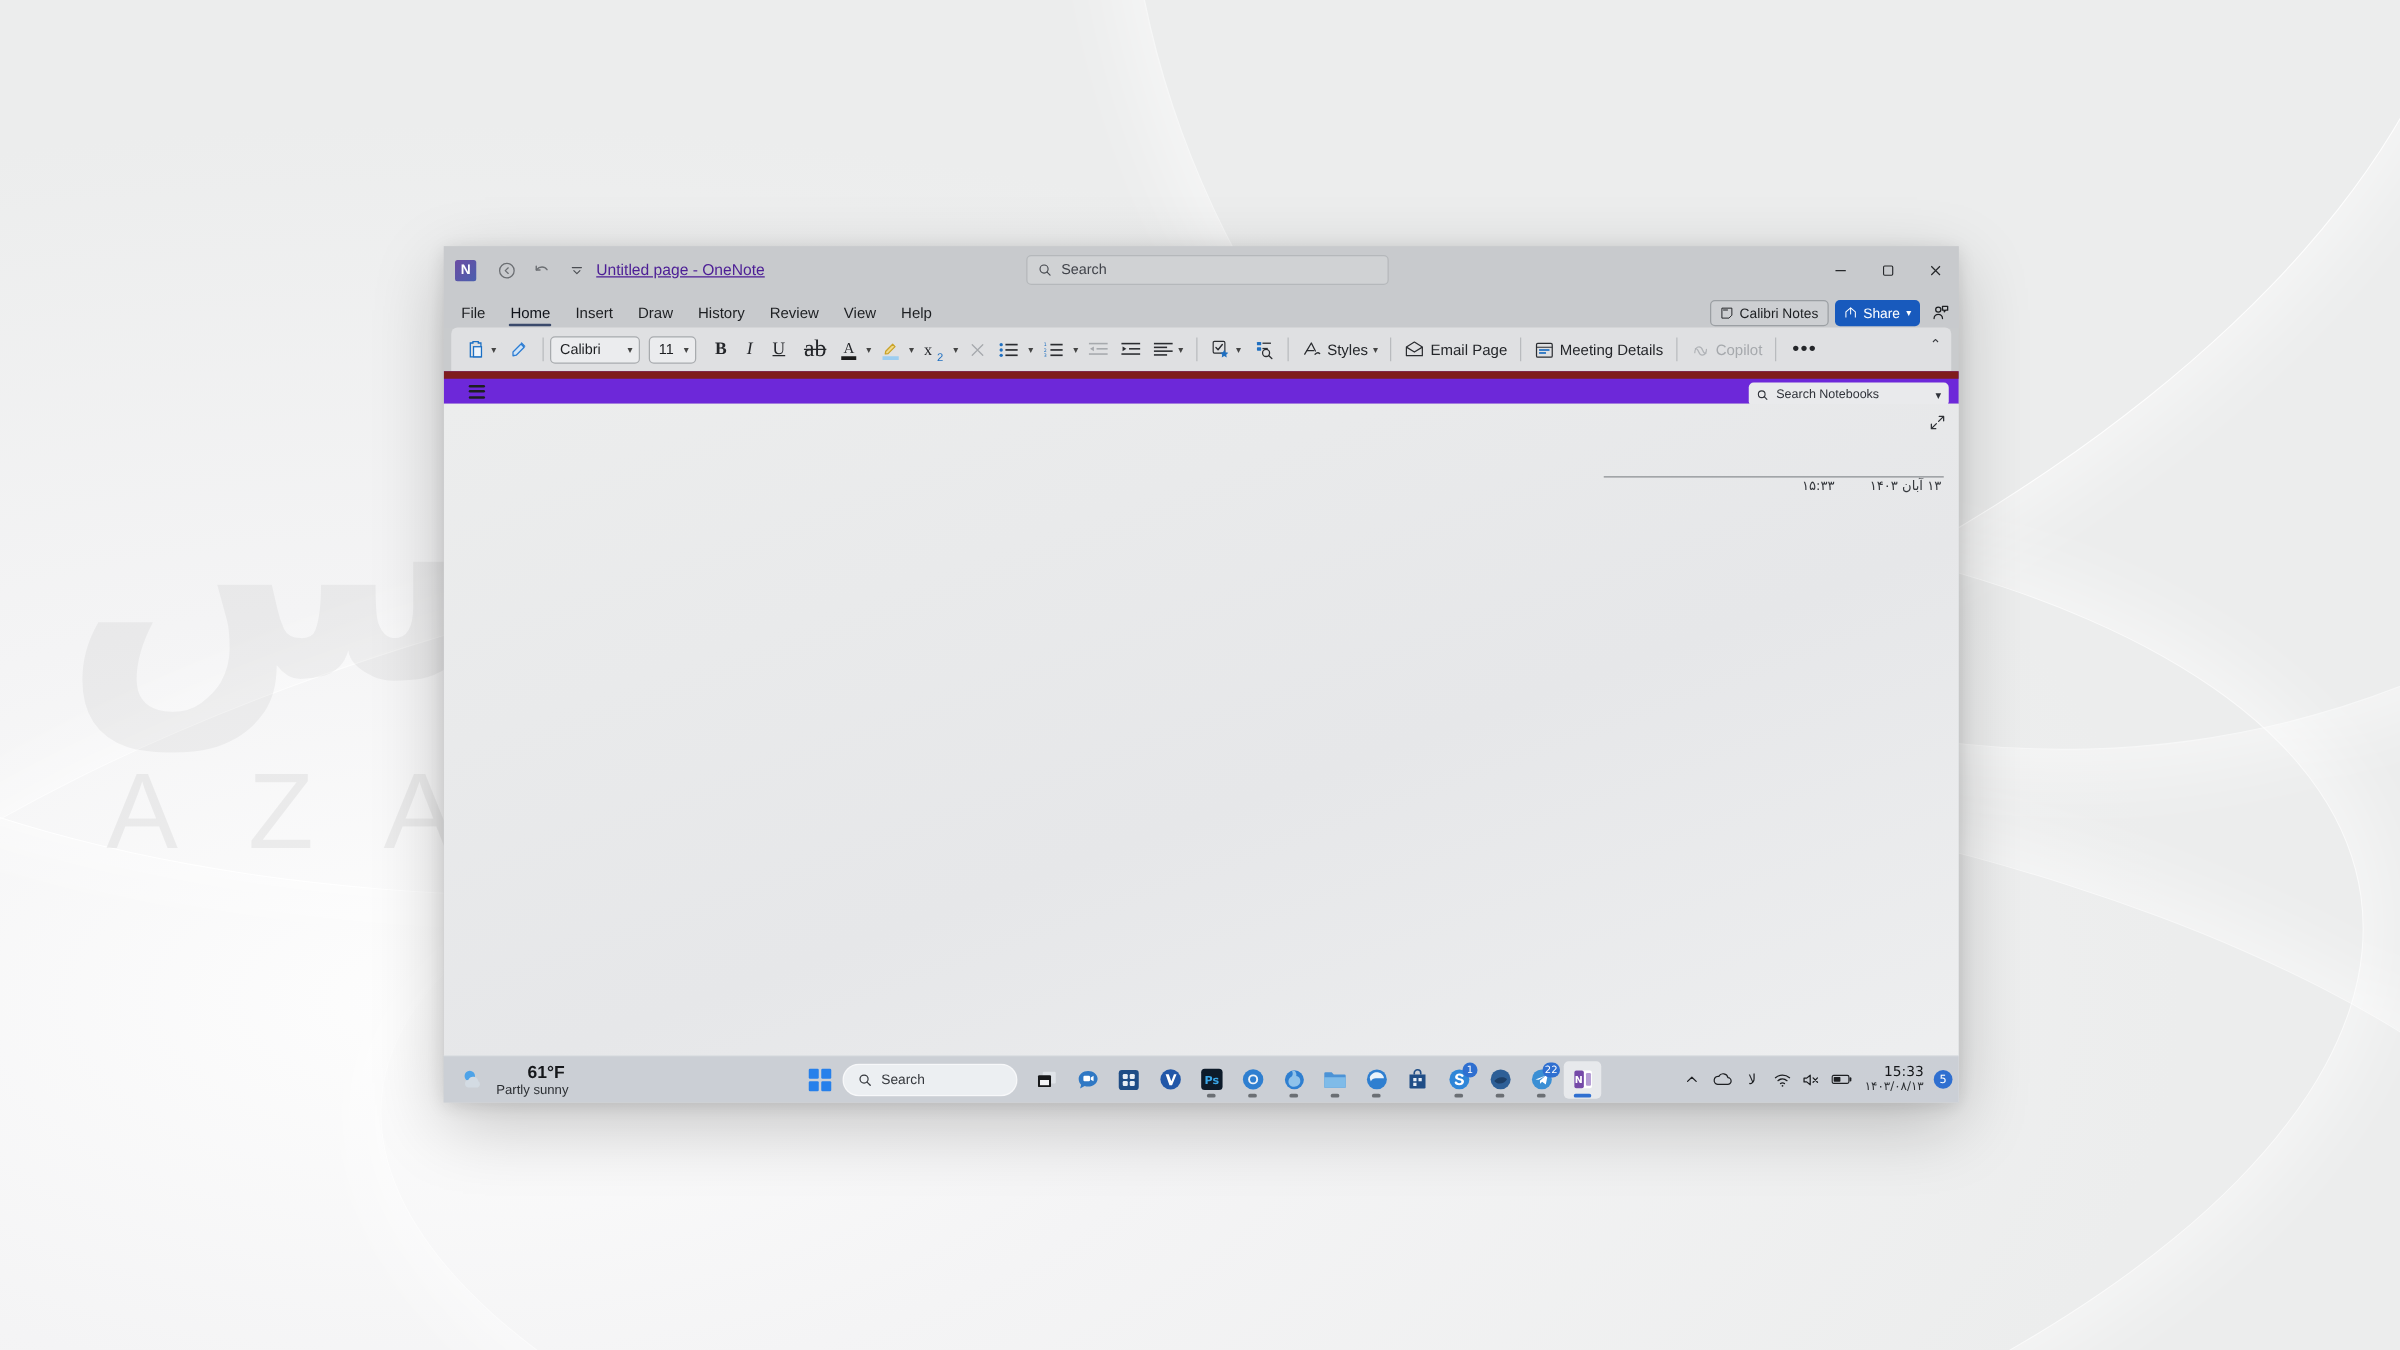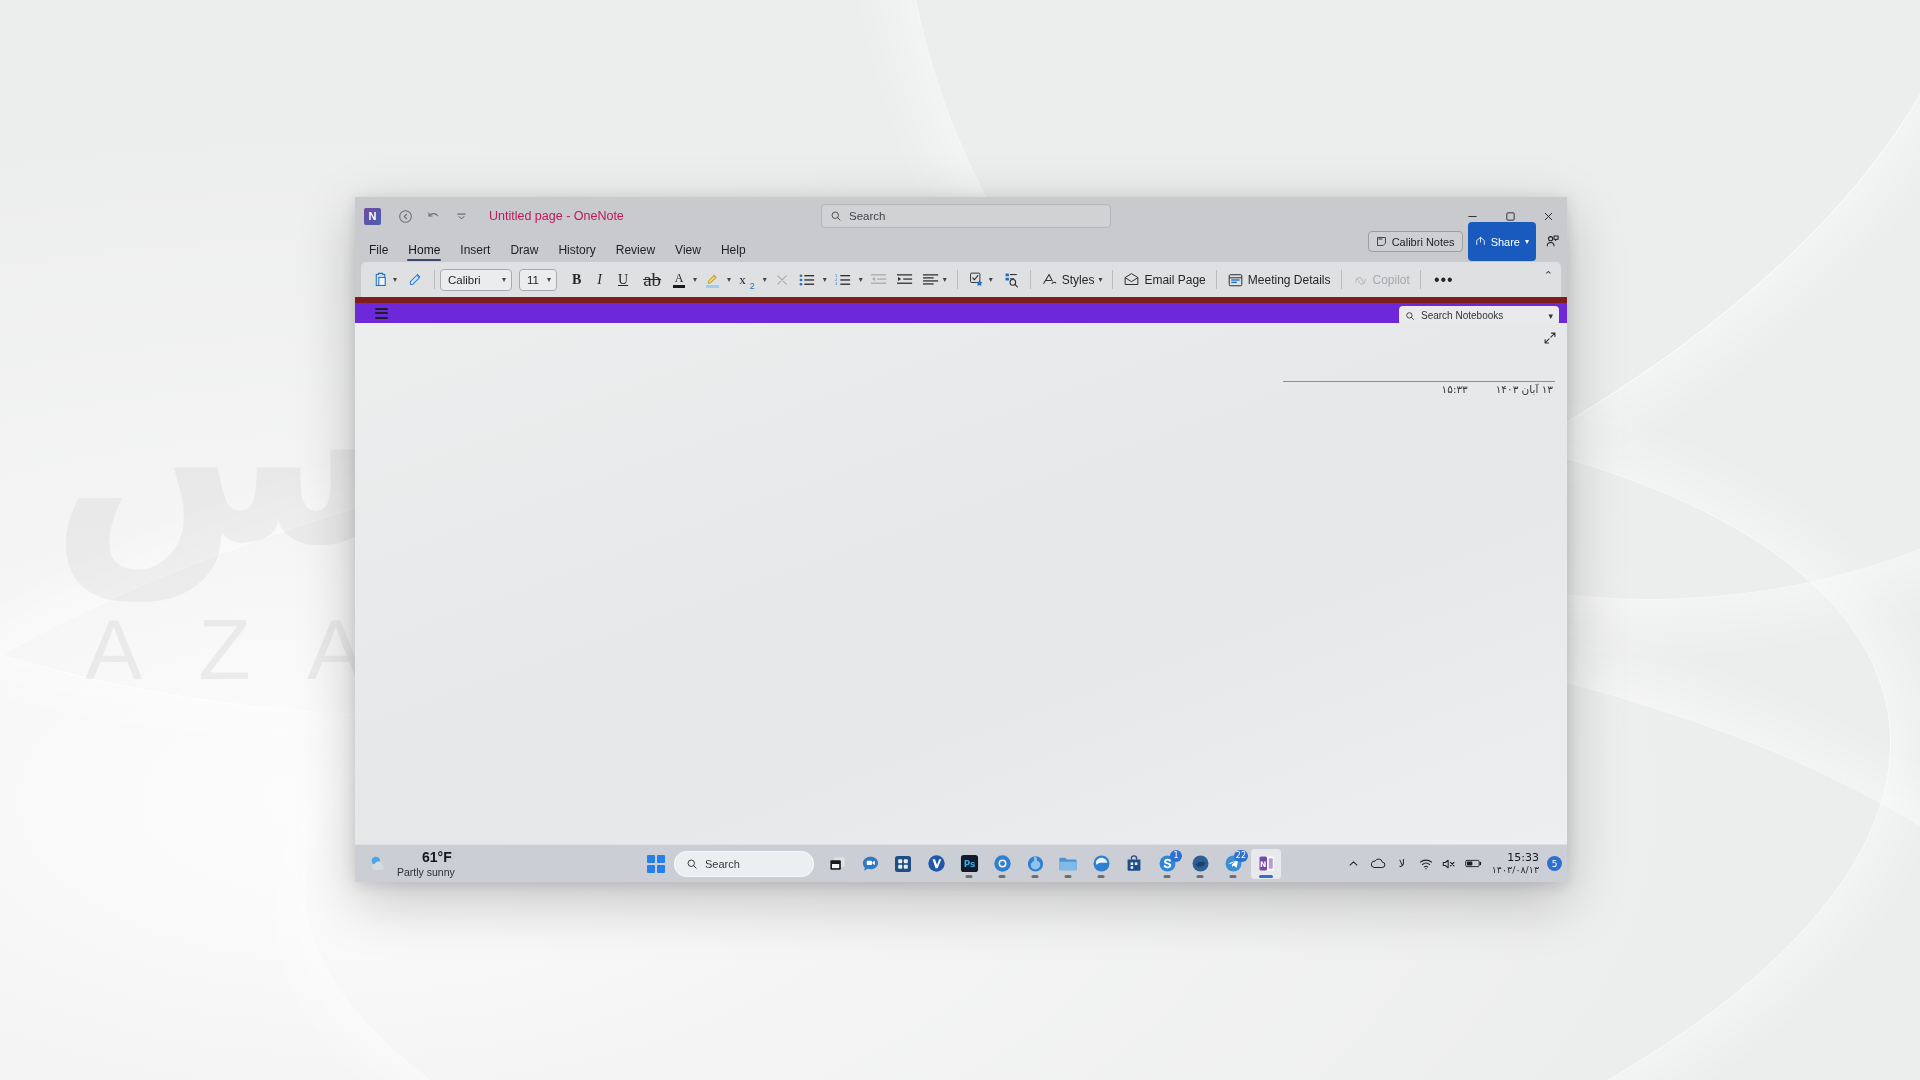--- a/index.html
+++ b/index.html
@@ -103,23 +103,23 @@
   }
   .tb-icon {
     width: 24px; height: 24px;
     display: flex; align-items: center; justify-content: center;
     color: #6c6f73;
     flex: none;
     margin-right: 4px;
   }
   .tb-title {
     font-size: 12.5px;
-    color: #be185d;
-    margin-left: 12px;
+    color: #4c1d95;
     white-space: nowrap;
+    text-decoration: underline;
   }
   .tb-search {
     position: absolute;
     left: 466px; top: 7px;
     width: 290px; height: 24px;
     background: #d0d2d4;
     border: 1px solid #b5b8bb;
     border-radius: 4px;
     display: flex; align-items: center;
     padding: 0 8px;
@@ -175,21 +175,21 @@
     border: 1px solid #9b9fa3;
     border-radius: 4px;
     background: #cdcfd2;
     font-size: 11px;
     color: #1d1f22;
     display: flex; align-items: center; gap: 5px;
     padding: 0 7px;
     white-space: nowrap;
   }
   .btn-share {
-    height: 39px;
+    height: 21px;
     background: #185abd;
     border-radius: 4px;
     color: #fff;
     font-size: 11px;
     display: flex; align-items: center; gap: 5px;
     padding: 0 7px;
     white-space: nowrap;
   }
   .icon-person-comment {
     width: 22px; height: 21px;

